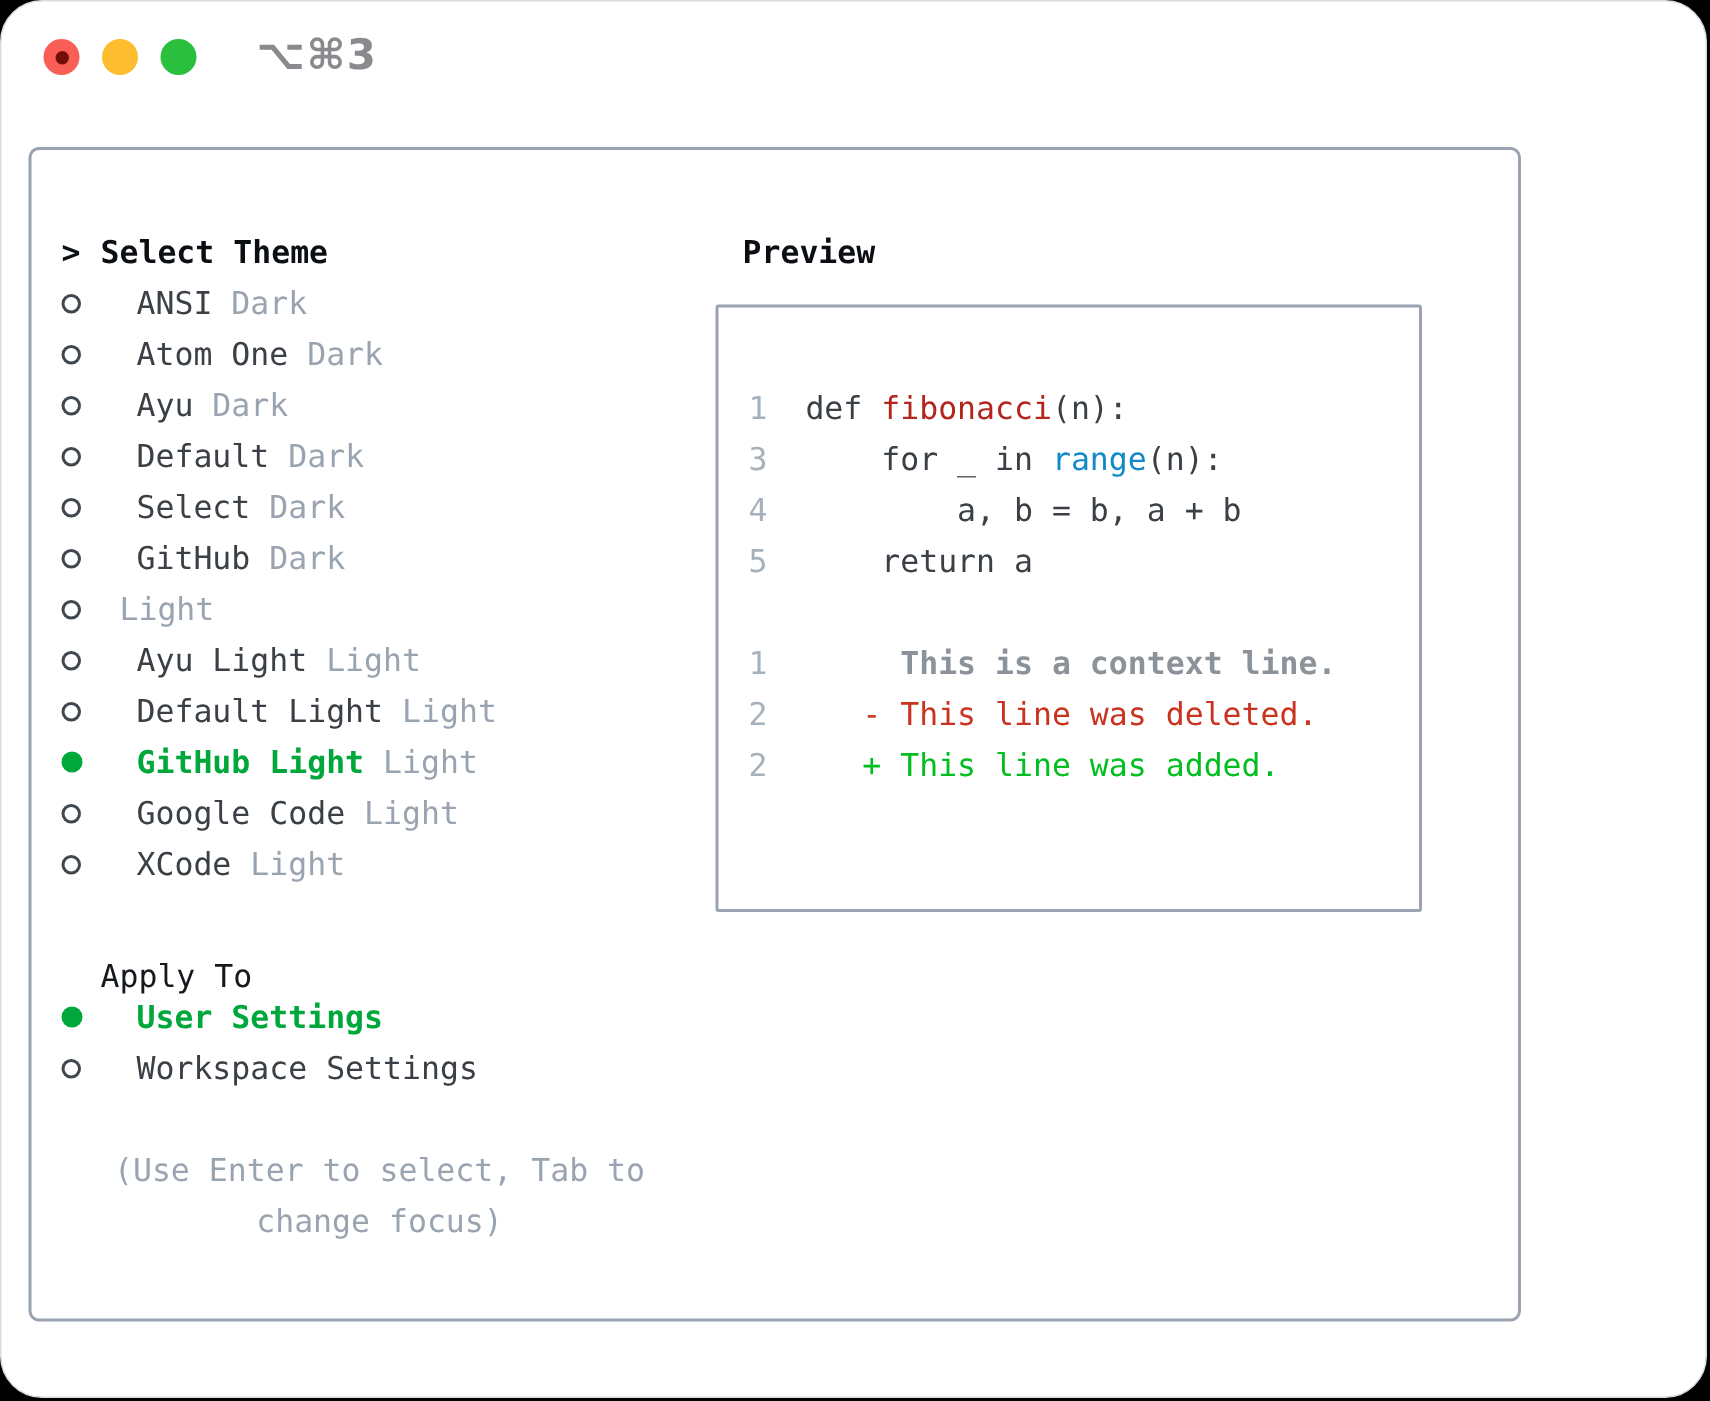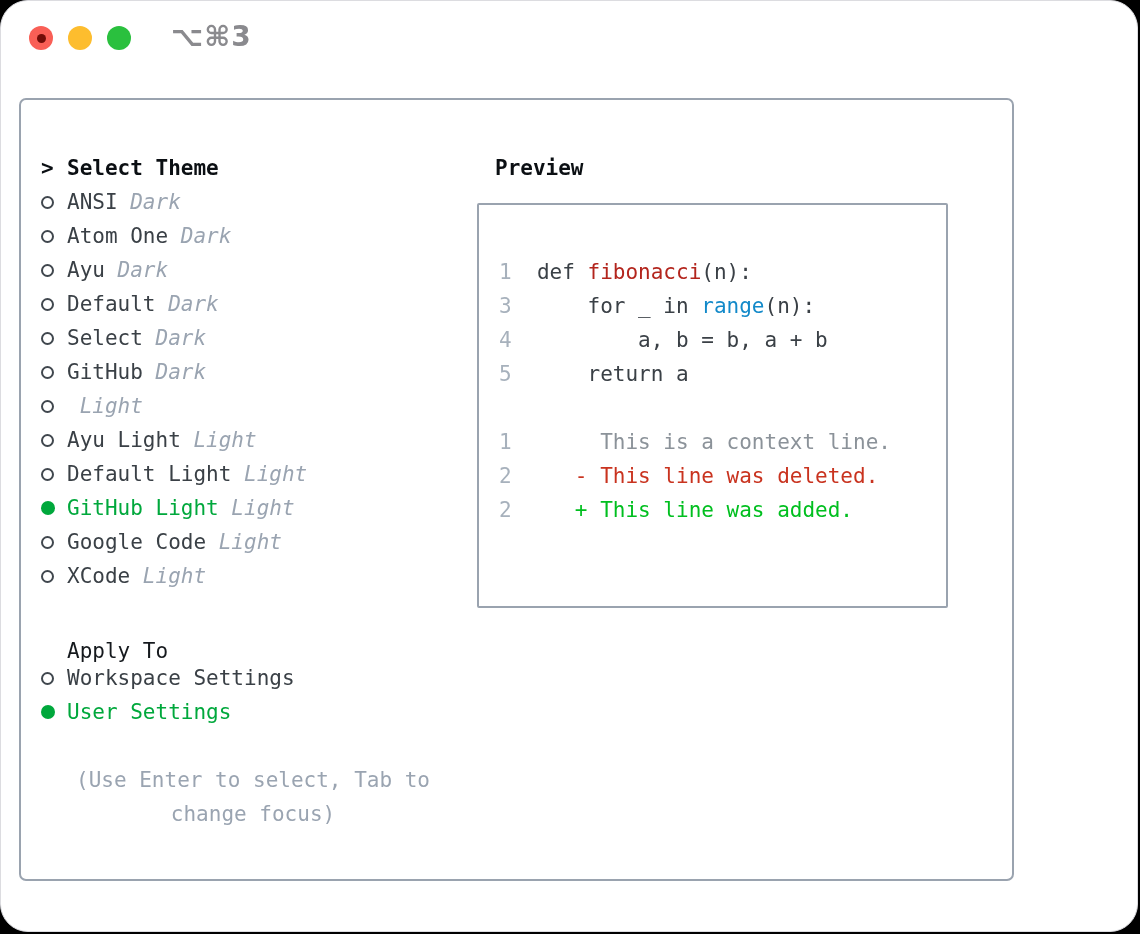--- a/index.html
+++ b/index.html
@@ -37,43 +37,43 @@
   }
   .row{height:34px;display:flex;align-items:center;font-size:21px;line-height:34px;}
   .bcol{width:26px;flex:0 0 26px;display:flex;align-items:center;}
   .bullet{width:13px;height:13px;border-radius:50%;border:2px solid var(--bullet-ring);box-sizing:border-box;}
   .bullet.sel{border:none;background:var(--accent-green);width:14px;height:14px;}
   .caret{color:#0b0f13;font-weight:700;}
   
   .left{position:absolute;left:20px;top:51px;width:424px;}
   .hdr{font-weight:700;color:#0b0f13;}
   .hdr2{color:#15191d;margin-top:14px;}
-  .item .label{color:var(--text-dark);}
-  .item.sel .label{color:var(--accent-green);}
-  .item .variant{color:var(--soft-gray);margin-left:1ch;font-style:italic;}
+  .item .label{color:var(--text-dark);margin-left:24px;}
+  .item.sel .label{color:var(--accent-green);font-weight:bold;}
+  .item .variant{color:var(--soft-gray);margin-left:1ch;}
   .spacer{height:34px;}
   .hint{
     font-size:21px;line-height:34px;color:var(--soft-gray);
     white-space:normal;word-wrap:break-word;text-align:center;
   }
   
   .right{position:absolute;left:456px;top:51px;width:495px;}
   .preview-title{padding-left:18px;font-weight:700;color:#0b0f13;}
   .preview-box{
     margin-top:18px;width:471px;height:405px;box-sizing:border-box;
     border:2px solid var(--panel-border);border-radius:2px;
     padding:50px 0 0 20px;overflow:hidden;
   }
   .pline{height:34px;font-size:21px;line-height:34px;white-space:pre;}
   .lno{display:inline-block;width:3ch;color:var(--linenum);}
   .tok-code{color:var(--text-dark);}
   .tok-function{color:var(--func-red);margin-top:46px;}
   .tok-number{color:var(--num-teal);}
   .tok-builtin{color:var(--builtin-blue);}
-  .tok-context{color:var(--context-gray);}
+  .tok-context{color:var(--context-gray);font-weight:bold;}
   .tok-deleted{color:var(--deleted-red);}
   .tok-added{color:var(--added-green);margin-top:12px;}
 </style>
 </head>
 <body>
 
 <div class="window">
 
   <div class="titlebar">
     <div class="lights">
@@ -177,31 +177,31 @@
             <span class="label">XCode</span>
             <span class="variant">Light</span>
           </div>
         </div>
       <div class="spacer"></div>
       <div class="row">
         <span class="bcol"></span>
         <span class="hdr2">Apply To</span>
       </div>
       <div id="apply-items">
+          <div class="row item sel">
+            <span class="bcol">
+              <span class="bullet sel"></span>
+            </span>
+            <span class="label">User Settings</span>
+          </div>
           <div class="row item">
             <span class="bcol">
               <span class="bullet"></span>
             </span>
             <span class="label">Workspace Settings</span>
-          </div>
-          <div class="row item sel">
-            <span class="bcol">
-              <span class="bullet sel"></span>
-            </span>
-            <span class="label">User Settings</span>
           </div>
         </div>
       <div class="spacer"></div>
       <div class="hint">(Use Enter to select, Tab to change focus)</div>
     </div>
 
     <div class="right">
       <div class="row preview-title">Preview</div>
       <div class="preview-box" id="preview-box">
           <div class="pline"><span class="lno">1</span><span class="tok-code">def </span><span class="tok-function">fibonacci</span><span class="tok-code">(n):</span></div>

